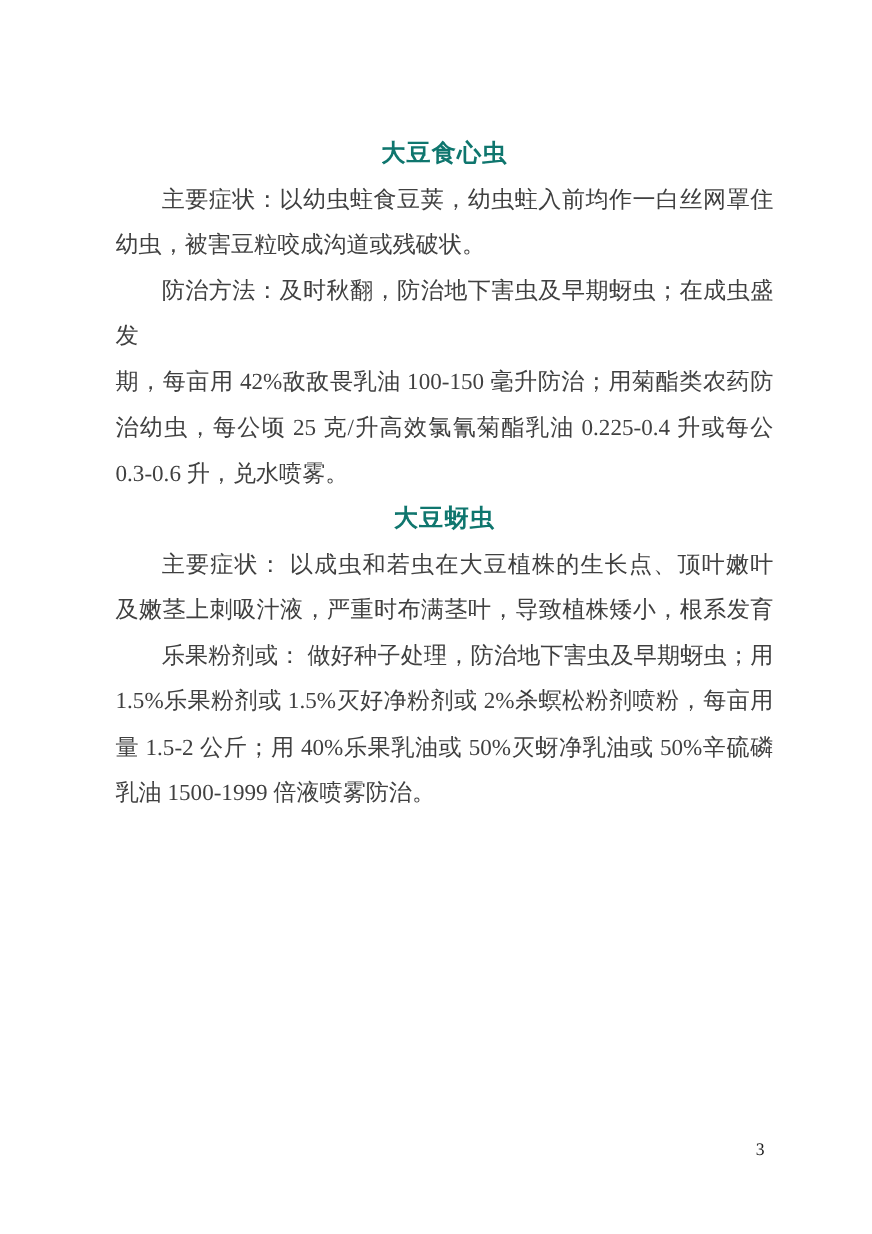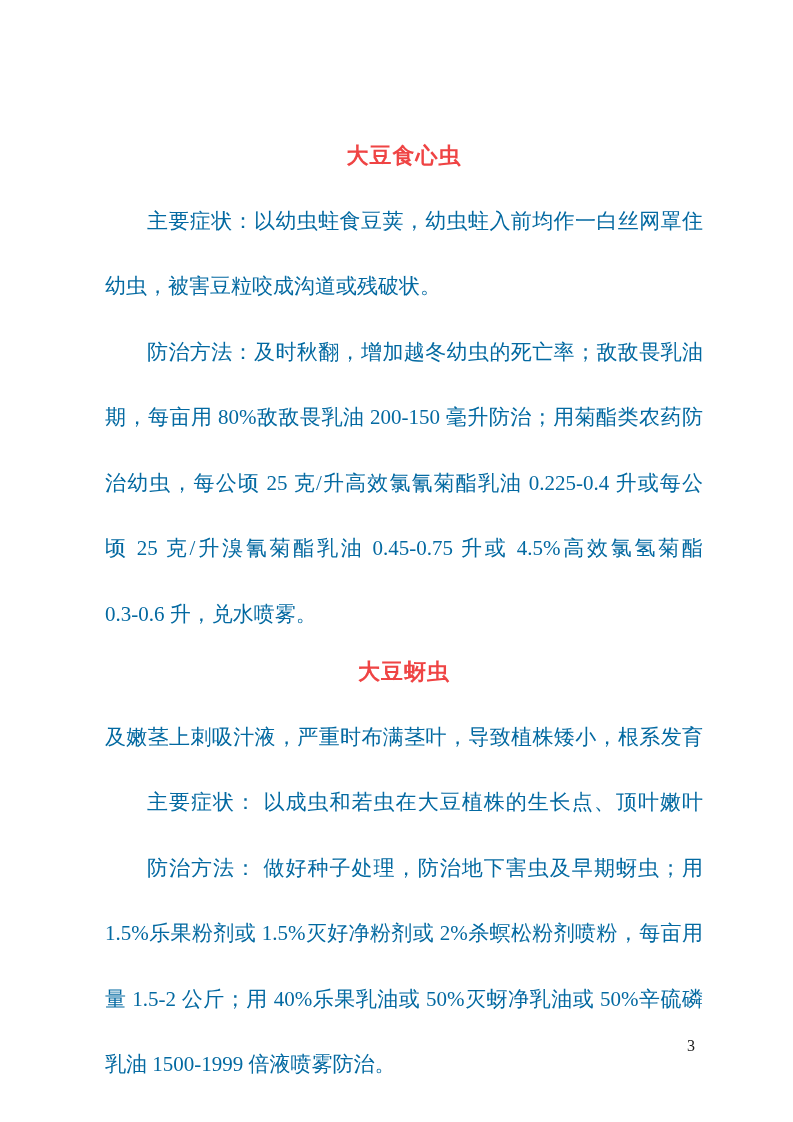--- a/index.html
+++ b/index.html
@@ -14,39 +14,38 @@
     background: #ffffff;
     overflow: hidden;
   }
   .content {
     position: absolute;
     left: 105px;
     top: 119px;
     width: 598px;
   }
   .section-title {
-    margin: 16px;
+    margin: 0;
     font-family: "DejaVu Sans", "Liberation Sans", sans-serif;
     font-weight: bold;
     font-size: 22px;
     line-height: 41.5px;
     letter-spacing: 1px;
     text-align: center;
-    color: #ef4444;
+    color: #0f766e;
   }
   .paragraph {
     margin: 0;
   }
   .line {
     font-family: "Liberation Serif", "DejaVu Serif", serif;
     font-size: 21px;
     line-height: 41.5px;
-    color: #0369a1;
+    color: #404040;
     text-align: left;
-    margin-top: 24px;
   }
   .line.justify {
     text-align: justify;
     text-align-last: justify;
   }
   .line.first {
     text-indent: 2em;
   }
   .page-number {
     position: absolute;
@@ -64,32 +63,31 @@
 <body>
 
 <div class="page">
   <div class="content" id="content">
       <h2 class="section-title">大豆食心虫</h2>
       <div class="paragraph">
         <div class="line first justify">主要症状：以幼虫蛀食豆荚，幼虫蛀入前均作一白丝网罩住</div>
         <div class="line">幼虫，被害豆粒咬成沟道或残破状。</div>
       </div>
       <div class="paragraph">
-        <div class="line first justify">防治方法：及时秋翻，增加越冬幼虫的死亡率；敌敌畏乳油</div>
-        <div class="line justify">期，每亩用 80%敌敌畏乳油 200-150 毫升防治；用菊酯类农药防</div>
+        <div class="line first justify">防治方法：及时秋翻，防治地下害虫及早期蚜虫；在成虫盛发</div>
+        <div class="line justify">期，每亩用 42%敌敌畏乳油 100-150 毫升防治；用菊酯类农药防</div>
         <div class="line justify">治幼虫，每公顷 25 克/升高效氯氰菊酯乳油 0.225-0.4 升或每公</div>
-        <div class="line justify">顷 25 克/升溴氰菊酯乳油 0.45-0.75 升或 4.5%高效氯氢菊酯</div>
         <div class="line">0.3-0.6 升，兑水喷雾。</div>
       </div>
       <h2 class="section-title">大豆蚜虫</h2>
       <div class="paragraph">
+        <div class="line first justify">主要症状： 以成虫和若虫在大豆植株的生长点、顶叶嫩叶</div>
         <div class="line justify">及嫩茎上刺吸汁液，严重时布满茎叶，导致植株矮小，根系发育</div>
-        <div class="line first justify">主要症状： 以成虫和若虫在大豆植株的生长点、顶叶嫩叶</div>
       </div>
       <div class="paragraph">
-        <div class="line first justify">防治方法： 做好种子处理，防治地下害虫及早期蚜虫；用</div>
+        <div class="line first justify">乐果粉剂或： 做好种子处理，防治地下害虫及早期蚜虫；用</div>
         <div class="line justify">1.5%乐果粉剂或 1.5%灭好净粉剂或 2%杀螟松粉剂喷粉，每亩用</div>
         <div class="line justify">量 1.5-2 公斤；用 40%乐果乳油或 50%灭蚜净乳油或 50%辛硫磷</div>
         <div class="line">乳油 1500-1999 倍液喷雾防治。</div>
       </div>
     </div>
   <div class="page-number">3</div>
 </div>
 
 </body></html>

